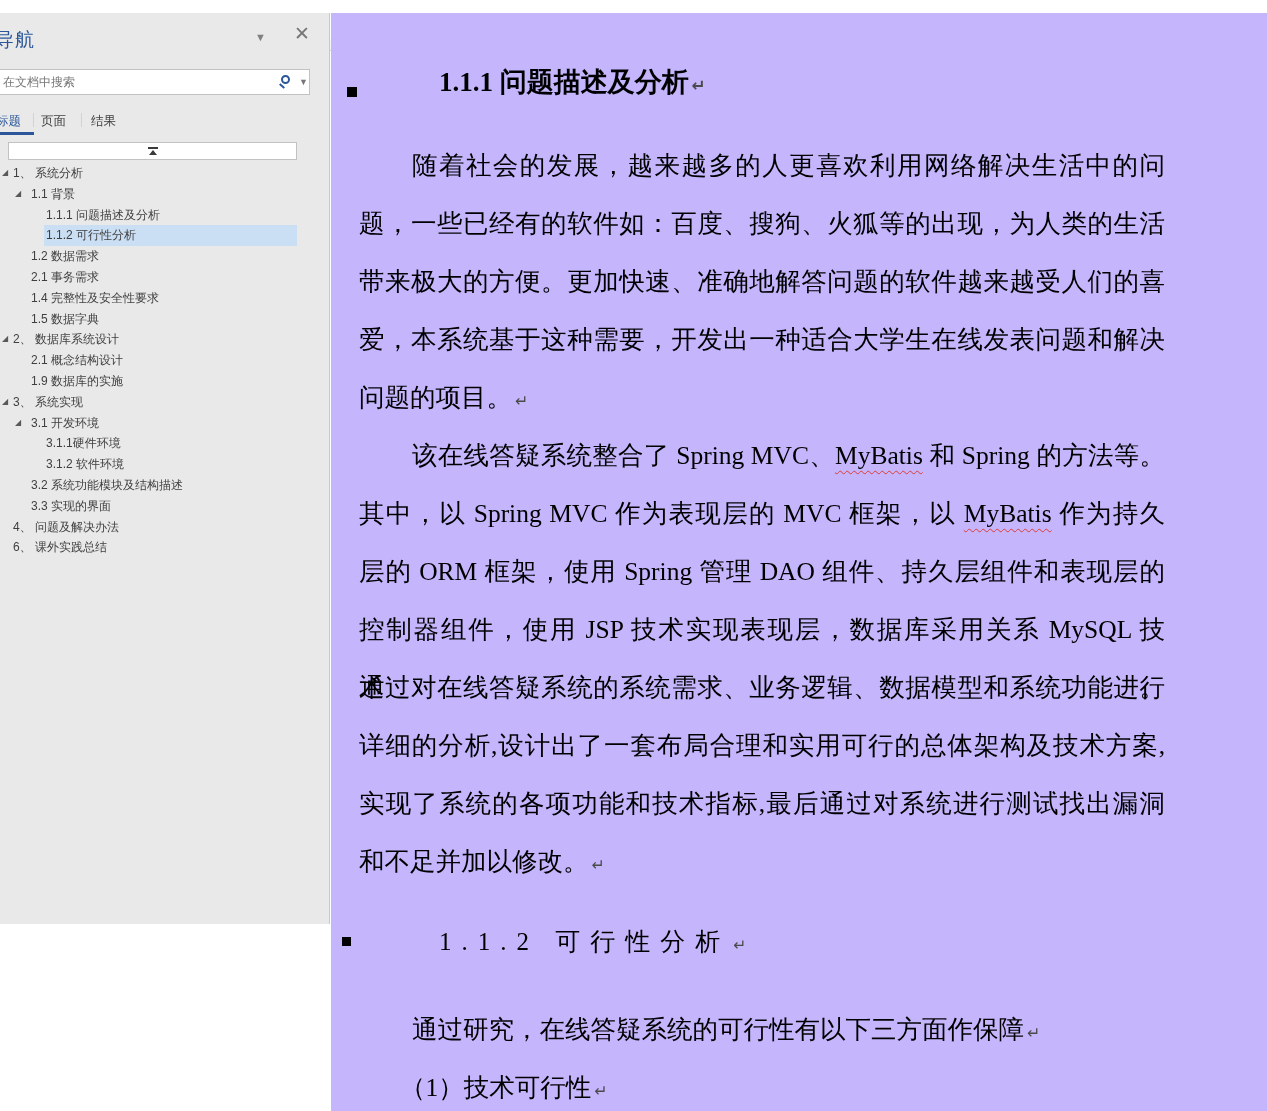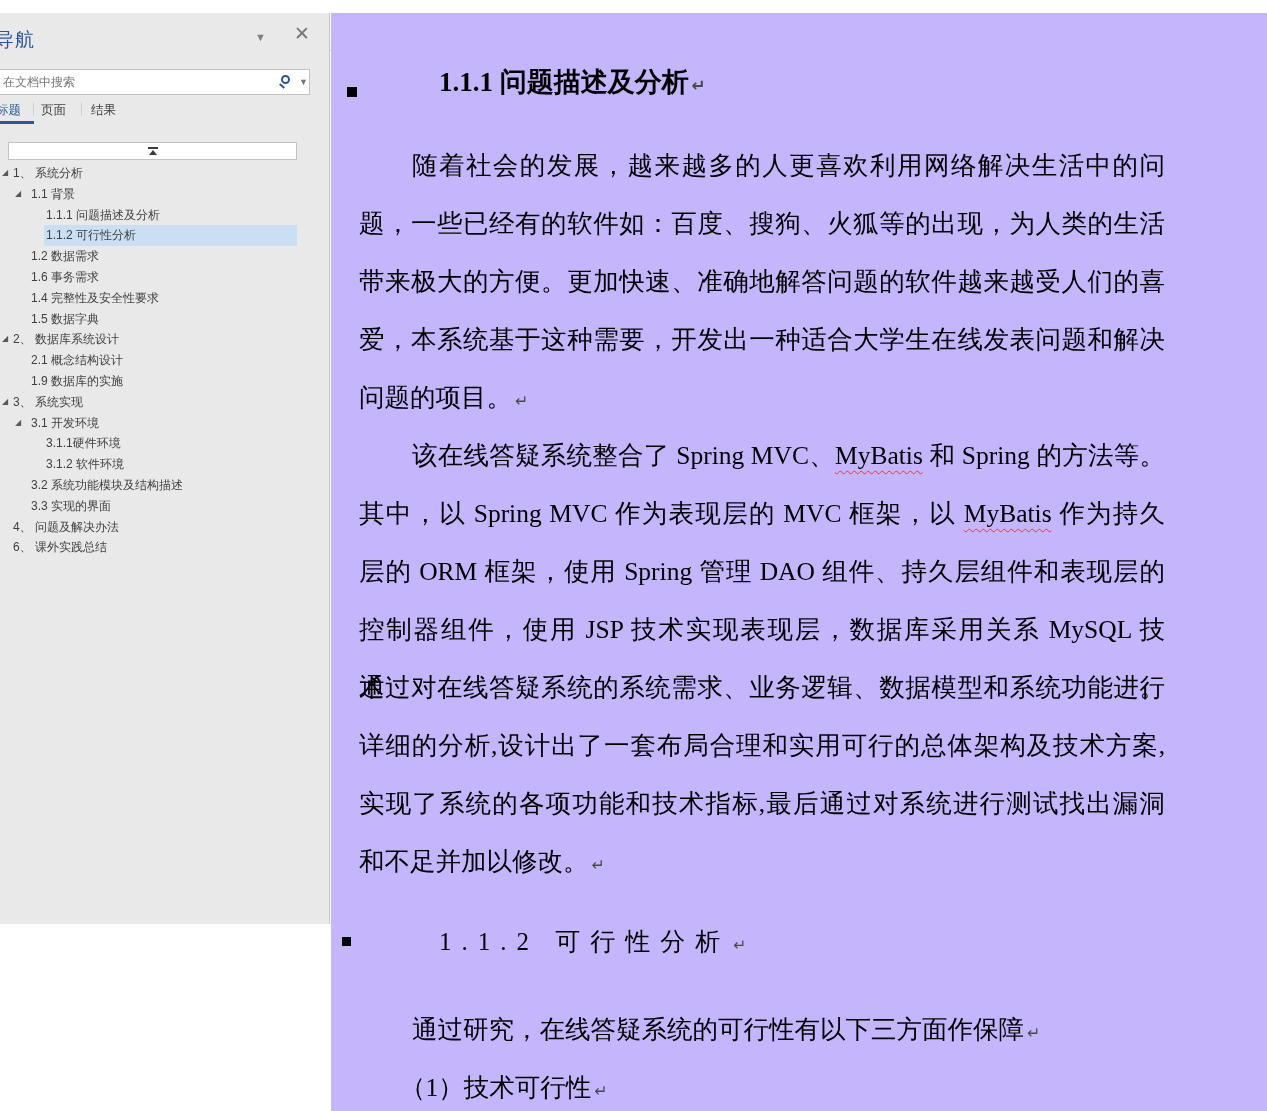--- a/index.html
+++ b/index.html
@@ -25,21 +25,21 @@
   .nav-search { position:absolute; left:-10px; top:56px; width:320px; height:26px;
     background:#fff; border:1px solid #c2c2c2; }
   .nav-search input { position:absolute; left:12px; top:1px; width:260px; height:22px;
     border:none; outline:none; font-size:12px; color:#595959; background:transparent;
     font-family:"Liberation Sans","DejaVu Sans",sans-serif;}
   .mag { position:absolute; left:290px; top:5px; width:9px; height:9px;
     border:2px solid #2b579a; border-radius:50%; }
   .mag::after { content:""; position:absolute; left:-4px; top:8px; width:6px; height:2px;
     background:#2b579a; transform:rotate(40deg); }
   .search-drop { position:absolute; left:308px; top:7px; font-size:9px; color:#777; }
-  .nav-tabs { position:absolute; left:0; top:85px; width:330px; height:26px; font-size:12.5px; }
+  .nav-tabs { position:absolute; left:0; top:96px; width:330px; height:26px; font-size:12.5px; }
   .nav-tab { position:absolute; top:4px; color:#404040; cursor:default; }
   .nav-tab.active { color:#2b579a; }
   .tab-underline { position:absolute; left:-6px; top:23px; width:40px; height:3px; background:#2b579a; }
   .tab-sep { position:absolute; top:4px; width:1px; height:14px; background:#d2d2d2; }
   .top-box { position:absolute; left:8px; top:129px; width:289px; height:18px;
     background:#fff; border:1px solid #c2c2c2; }
   .top-box-icon { position:absolute; left:50%; top:4px; transform:translateX(-50%); width:10px; }
   .top-box-icon .bar { width:10px; height:1.5px; background:#3a3a3a; margin-bottom:1.5px;}
   .top-box-icon .tri { width:0; height:0; margin:0 auto;
     border-left:4px solid transparent; border-right:4px solid transparent; border-bottom:5px solid #3a3a3a; }
@@ -132,21 +132,21 @@
         <div class="tri"></div>
     </div>
   </div>
 
   <div class="nav-tree">
       <div class="tree-item lvl1"><span class="expander">◢</span><span class="tree-label">1、 系统分析</span></div>
       <div class="tree-item lvl2"><span class="expander">◢</span><span class="tree-label">1.1 背景</span></div>
       <div class="tree-item lvl3"><span class="tree-label">1.1.1 问题描述及分析</span></div>
       <div class="tree-item lvl3 selected"><span class="tree-label">1.1.2 可行性分析</span></div>
       <div class="tree-item lvl2"><span class="tree-label">1.2 数据需求</span></div>
-      <div class="tree-item lvl2"><span class="tree-label">1.6 事务需求</span></div>
+      <div class="tree-item lvl2"><span class="tree-label">2.1 事务需求</span></div>
       <div class="tree-item lvl2"><span class="tree-label">1.4 完整性及安全性要求</span></div>
       <div class="tree-item lvl2"><span class="tree-label">1.5 数据字典</span></div>
       <div class="tree-item lvl1"><span class="expander">◢</span><span class="tree-label">2、 数据库系统设计</span></div>
       <div class="tree-item lvl2"><span class="tree-label">2.1 概念结构设计</span></div>
       <div class="tree-item lvl2"><span class="tree-label">1.9 数据库的实施</span></div>
       <div class="tree-item lvl1"><span class="expander">◢</span><span class="tree-label">3、 系统实现</span></div>
       <div class="tree-item lvl2"><span class="expander">◢</span><span class="tree-label">3.1 开发环境</span></div>
       <div class="tree-item lvl3"><span class="tree-label">3.1.1硬件环境</span></div>
       <div class="tree-item lvl3"><span class="tree-label">3.1.2 软件环境</span></div>
       <div class="tree-item lvl2"><span class="tree-label">3.2 系统功能模块及结构描述</span></div>

